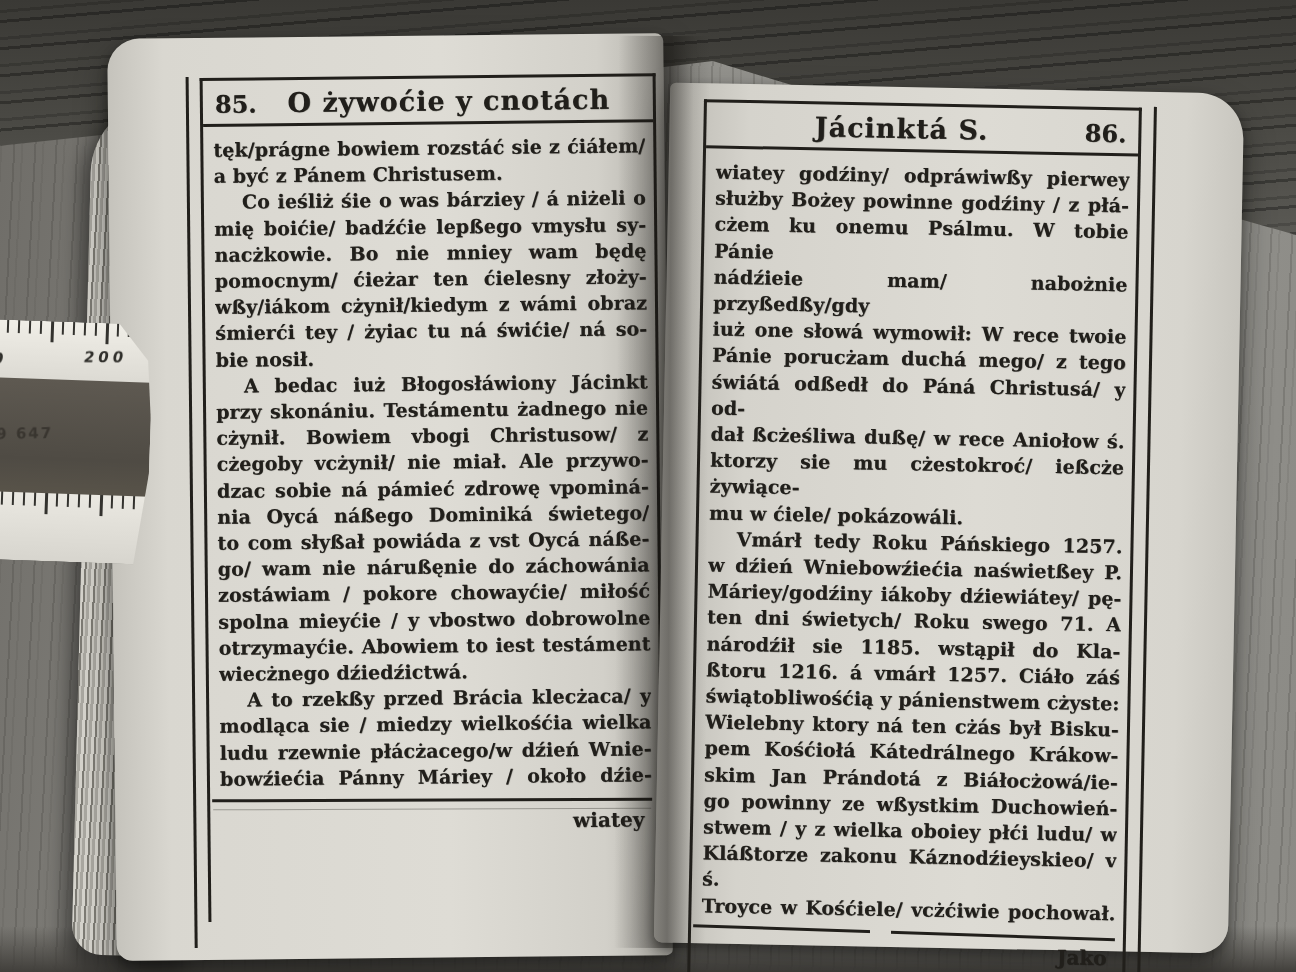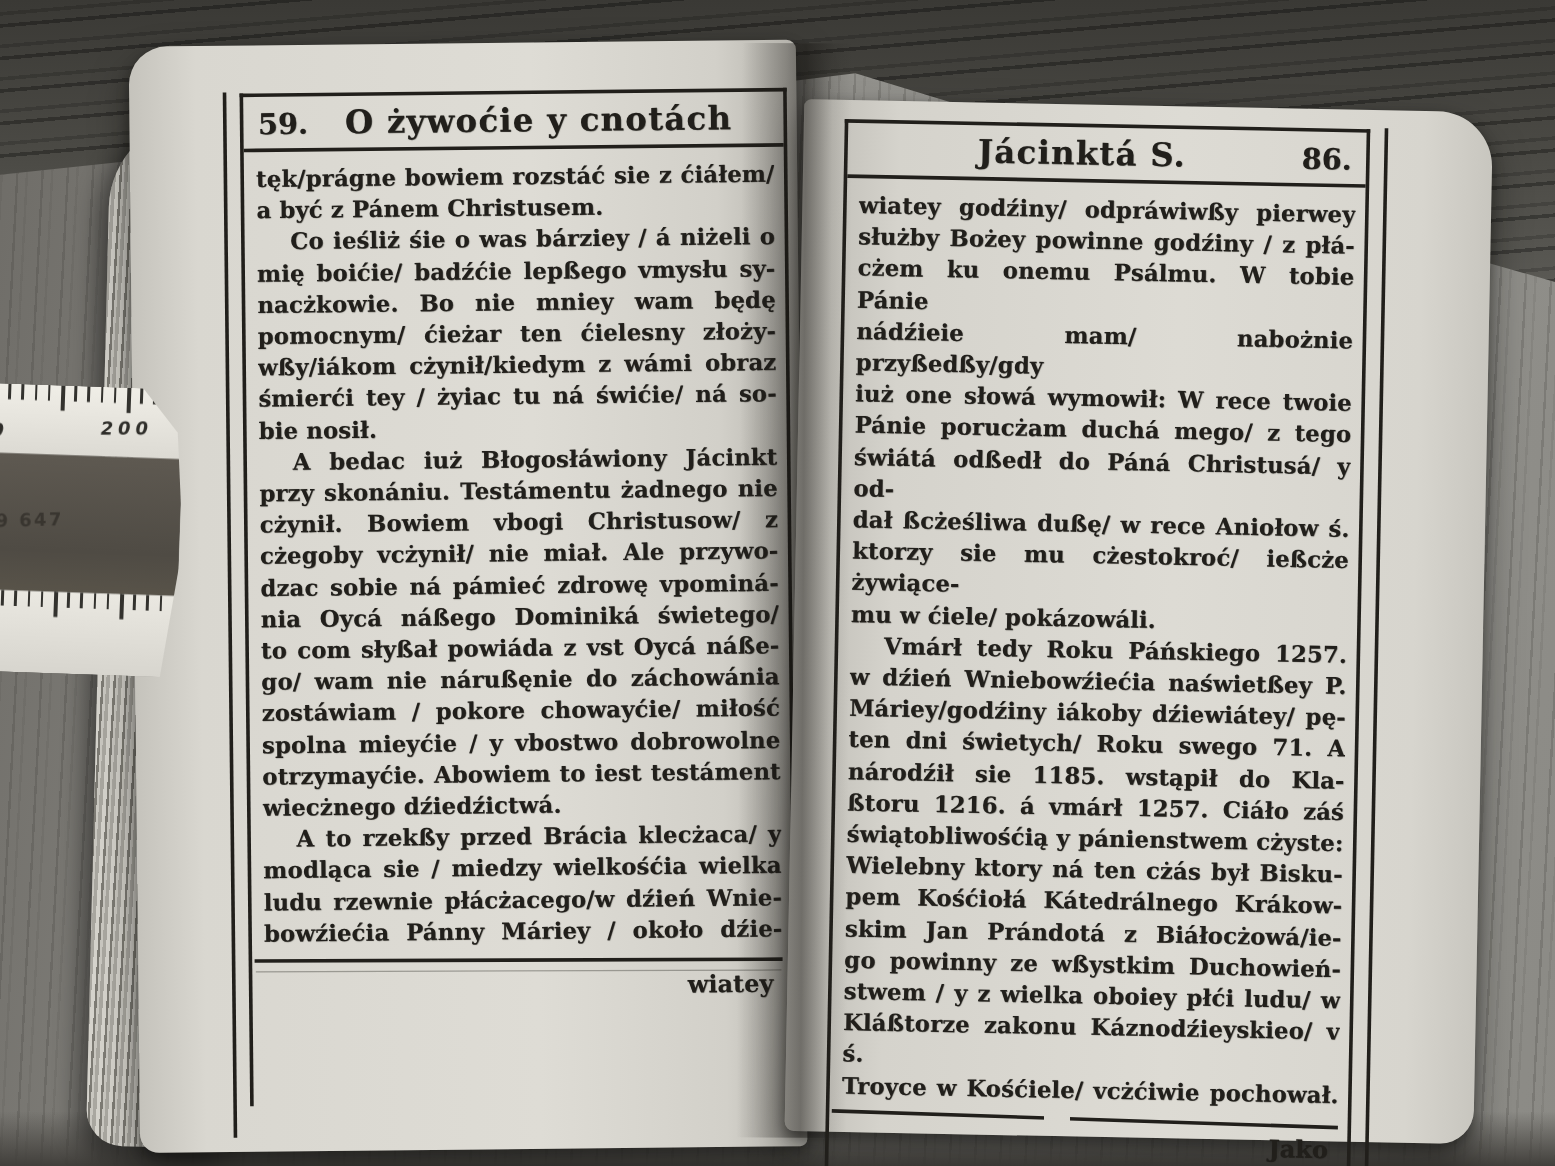--- a/index.html
+++ b/index.html
@@ -124,21 +124,21 @@
 
 <div class="stage">
   <div class="wood-top"></div>
   <div class="wood-bottom"></div>
 
   <div class="fore-edge"></div>
 
   <div class="page page-left">
     <div class="frame frame-left">
       <div class="phead">
-        <span class="pnum">59.</span>
+        <span class="pnum">85.</span>
         <span class="ptitle">O żywoćie y cnotách</span>
       </div>
       <div class="tcol">
 
       <div class="tl">tęk/prágne bowiem rozstáć sie z ćiáłem/</div>
           <div class="tl end">a być z Pánem Christusem.</div>
           <div class="tl ind">Co ieśliż śie o was bárziey / á niżeli o</div>
           <div class="tl">mię boićie/ badźćie lepßego vmysłu sy-</div>
           <div class="tl">nacżkowie.  Bo nie mniey wam będę</div>
           <div class="tl">pomocnym/ ćieżar ten ćielesny złoży-</div>

